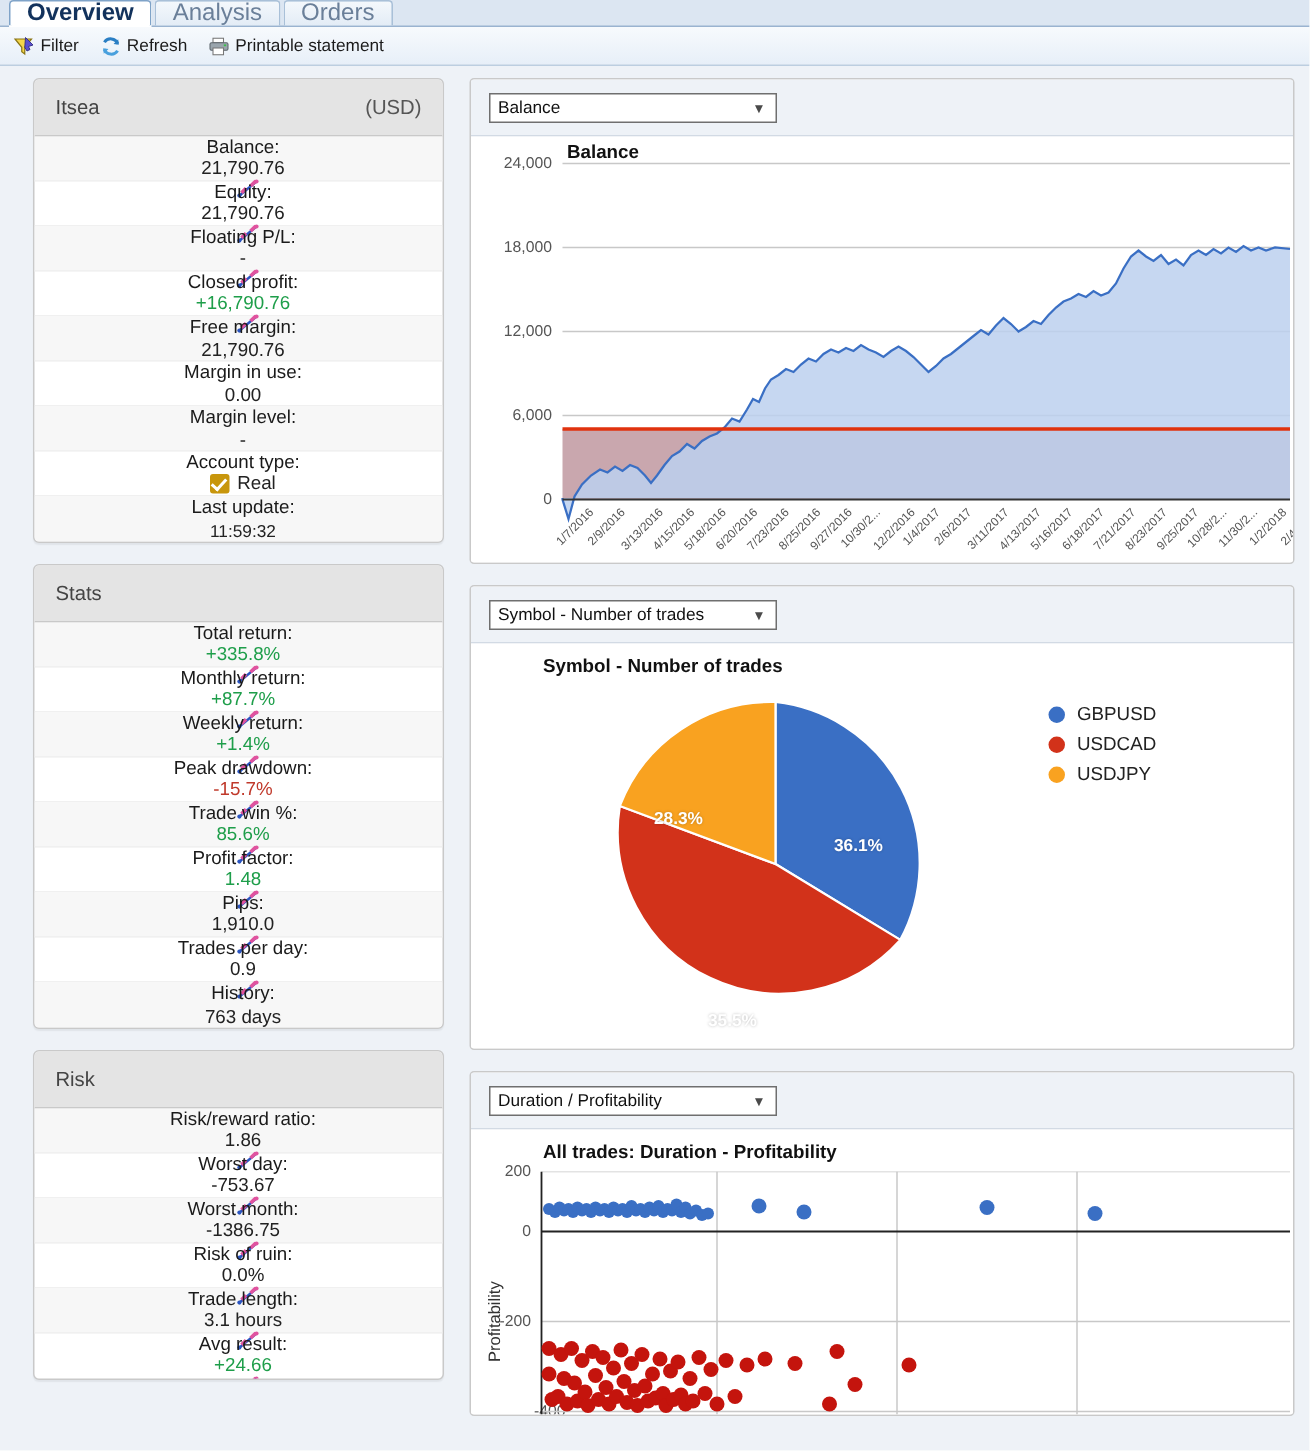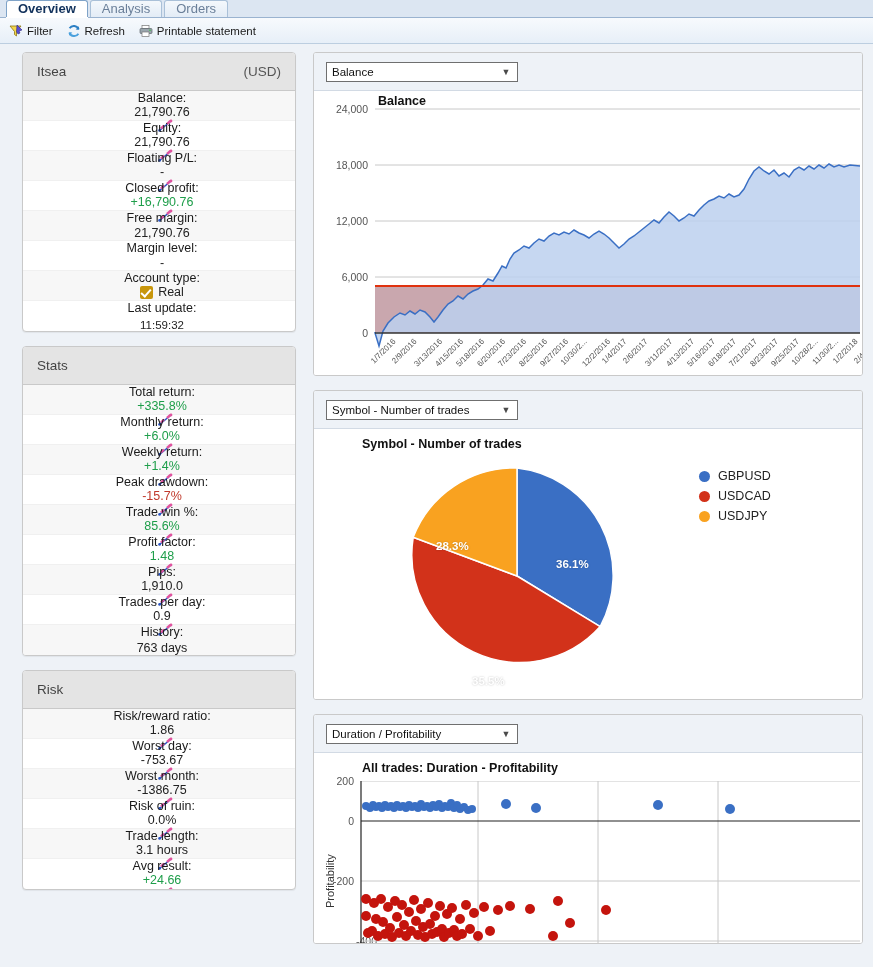--- a/index.html
+++ b/index.html
@@ -22,21 +22,21 @@
     width: 873px; height: 18px;
     background: #dce6f2;
     border-bottom: 1px solid #9ab3d0;
     display: flex; align-items: flex-end;
     padding-left: 6px;
   }
   .tab {
     height: 17px;
     line-height: 16px;
     padding: 0 11px;
-    font-size: 13px;
+    font-size: 16px;
     color: #6a7f99;
     background: linear-gradient(#f4f8fc, #e3ecf6);
     border: 1px solid #a9c0d8;
     border-bottom: none;
     border-top-left-radius: 3px;
     border-top-right-radius: 3px;
     margin-right: 2px;
     cursor: pointer;
     white-space: nowrap;
   }
@@ -309,20 +309,25 @@
               <circle cx="1.6" cy="11.4" r="1.4" fill="#2b55c0"></circle>
             </svg>
           </span>
       </div>
       <div class="row">
         <span class="lbl">Free margin:</span>
         <span class="val">21,790.76</span>
         <span class="ic empty"></span>
       </div>
       <div class="row">
+        <span class="lbl">Margin in use:</span>
+        <span class="val">0.00</span>
+        <span class="ic empty"></span>
+      </div>
+      <div class="row">
         <span class="lbl">Margin level:</span>
         <span class="val">-</span>
         <span class="ic empty"></span>
       </div>
       <div class="row">
         <span class="lbl">Account type:</span>
         <span class="val">
           <span class="realchk">
             <span class="chkbox"></span>
             <span>Real</span>
@@ -349,21 +354,21 @@
               <path d="M1.5 11.5 L13 2" stroke="#2b55c0" stroke-width="1.6"></path>
               <path d="M3 9.5 L6 6.5" stroke="#e0539f" stroke-width="2.4"></path>
               <path d="M9 5 L12.5 1.8" stroke="#e0539f" stroke-width="2.4"></path>
               <circle cx="13" cy="2" r="1.4" fill="#e0539f"></circle>
               <circle cx="1.6" cy="11.4" r="1.4" fill="#2b55c0"></circle>
             </svg>
           </span>
       </div>
       <div class="row">
         <span class="lbl">Monthly return:</span>
-        <span class="val pos">+6.0%</span>
+        <span class="val pos">+87.7%</span>
         <span class="ic">
             <svg class="trendico" width="15" height="13" viewBox="0 0 15 13">
               <path d="M1.5 11.5 L13 2" stroke="#2b55c0" stroke-width="1.6"></path>
               <path d="M3 9.5 L6 6.5" stroke="#e0539f" stroke-width="2.4"></path>
               <path d="M9 5 L12.5 1.8" stroke="#e0539f" stroke-width="2.4"></path>
               <circle cx="13" cy="2" r="1.4" fill="#e0539f"></circle>
               <circle cx="1.6" cy="11.4" r="1.4" fill="#2b55c0"></circle>
             </svg>
           </span>
       </div>

